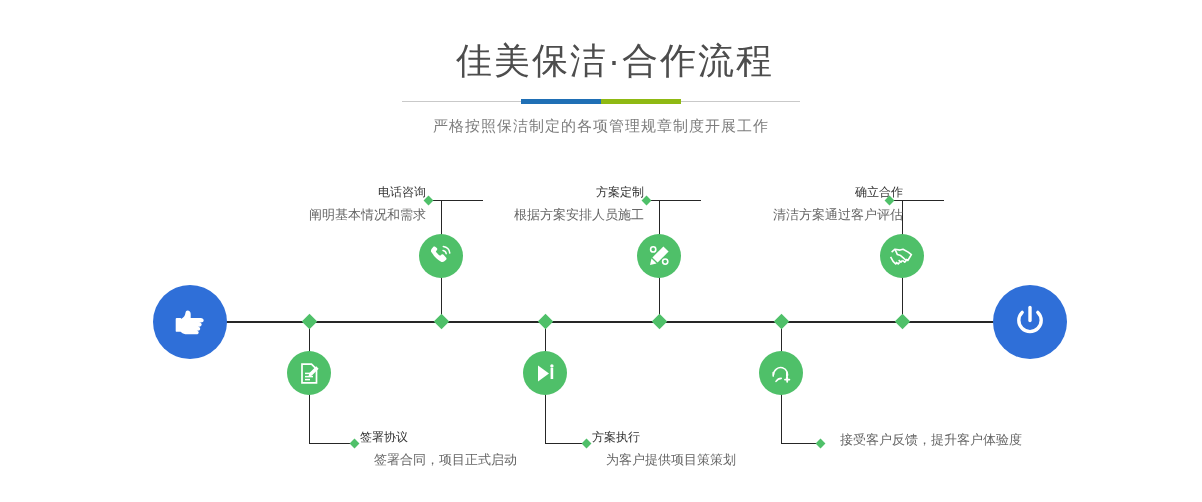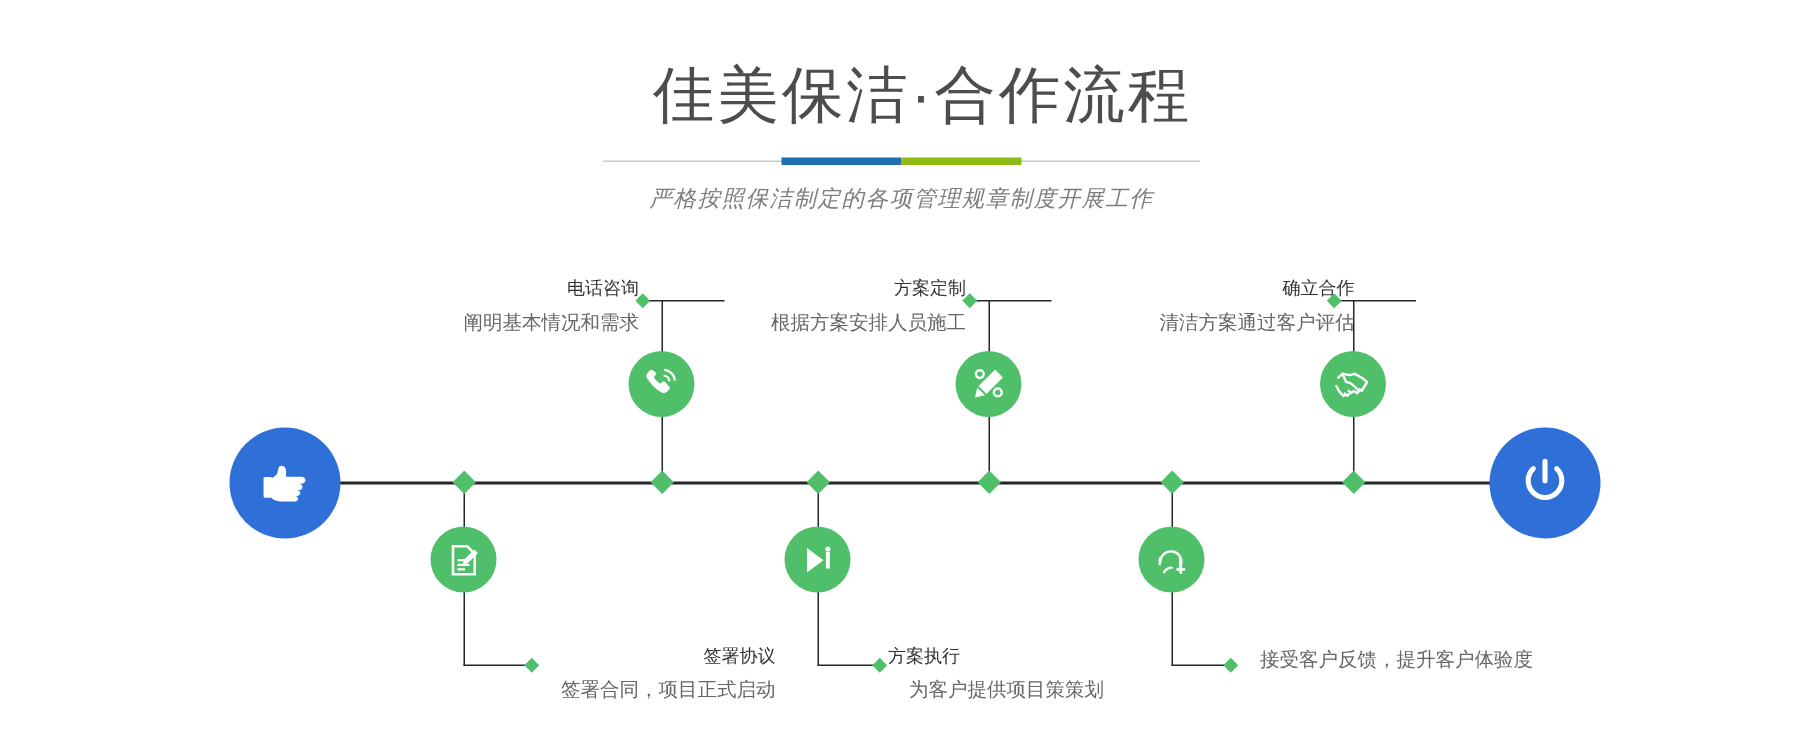--- a/index.html
+++ b/index.html
@@ -23,21 +23,21 @@
   .header {
     position: absolute;
     left: 0;
     top: 0;
     width: 1202px;
     text-align: center;
   }
   .title {
     margin: 0;
     padding-top: 38px;
-    font-size: 41px;
+    font-size: 36px;
     font-weight: normal;
     letter-spacing: 2px;
     color: #4d4d4d;
     line-height: 1.25;
     padding-left: 28px;
   }
   .divider {
     position: relative;
     width: 398px;
     height: 6px;
@@ -165,21 +165,21 @@
 
 <div id="page">
 
   <div class="header">
     <h1 class="title" style="color: rgb(77, 77, 77);">佳美保洁·合作流程</h1>
     <div class="divider">
       <div class="rule" style="background: rgb(201, 201, 201);"></div>
       <div class="seg-blue" style="background: rgb(31, 111, 181);"></div>
       <div class="seg-green" style="background: rgb(143, 185, 19);"></div>
     </div>
-    <p class="subtitle" style="color: rgb(125, 125, 125); font-style: italic;">严格按照保洁制定的各项管理规章制度开展工作</p>
+    <p class="subtitle" style="color: rgb(125, 125, 125);">严格按照保洁制定的各项管理规章制度开展工作</p>
   </div>
 
   <div class="timeline">
 
     <div class="axis" style="background: rgb(38, 38, 38);"></div>
 
     <div class="endpoint start" style="background: rgb(47, 111, 216);">
       <span>
         <svg width="40" height="40" viewBox="0 0 40 40">
           <path fill="#ffffff" d="M17.5 8.5c1.9 0 3.2 1.5 3.2 3.4v4.0h10.1c1.6 0 2.9 1.0 2.9 2.3s-1.3 2.3-2.9 2.3h-1.6c1.4 0 2.5 0.9 2.5 2.1s-1.1 2.1-2.5 2.1h-1.3c1.3 0 2.3 0.9 2.3 2.0s-1.0 2.0-2.3 2.0h-1.2c1.1 0 2.0 0.8 2.0 1.8s-0.9 1.8-2.0 1.8h-9.6c-2.4 0-4.3-0.7-5.9-2.1l-0.5-0.45v-12.6l2.4-1.6c1.0-0.7 1.6-1.6 1.9-2.8l0.5-2.1c0.3-1.3 1.0-2.1 2.0-2.1z"></path>
@@ -223,21 +223,21 @@
           <line x1="8" y1="12.4" x2="14.5" y2="12.4" stroke="#ffffff" stroke-width="1.5"></line>
           <line x1="8" y1="15.6" x2="16" y2="15.6" stroke="#ffffff" stroke-width="1.5"></line>
           <line x1="8" y1="18.6" x2="13" y2="18.6" stroke="#ffffff" stroke-width="1.5"></line>
           <path fill="#ffffff" d="M19.2 5.3l2.4 2.4-7.0 7.0-3.1 0.7 0.7-3.1z"></path>
         </svg>
       </span>
     </div>
     <div class="vline" style="left: 309px; top: 167px; height: 122px; background: rgb(38, 38, 38);"></div>
     <div class="hline" style="left: 309px; top: 288px; width: 45px; background: rgb(38, 38, 38);"></div>
     <div class="tick-dot" style="left: 351px; top: 285px; background:#4fc069;"></div>
-    <div class="label below" style="left: 360px; top: 272px; text-align: right;">
+    <div class="label below" style="left: 360px; top: 272px;">
       <span class="lbl-title">签署协议</span>
       <span class="lbl-desc">签署合同，项目正式启动</span>
     </div>
 
     <div class="label above" style="right: 558px; top: 27px;">
       <span class="lbl-title">方案定制</span>
       <span class="lbl-desc">根据方案安排人员施工</span>
     </div>
     <div class="tick-dot" style="left: 643px; top: 42px; background:#4fc069;"></div>
     <div class="hline" style="left: 647px; top: 45px; width: 54px; background: rgb(38, 38, 38);"></div>

